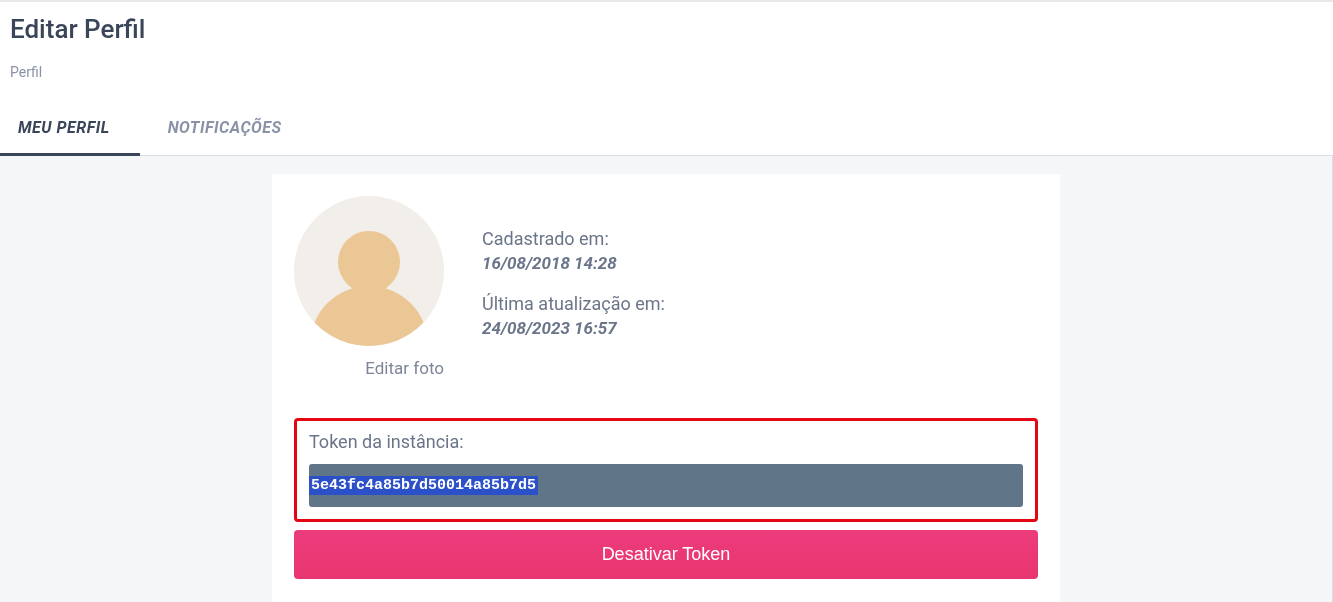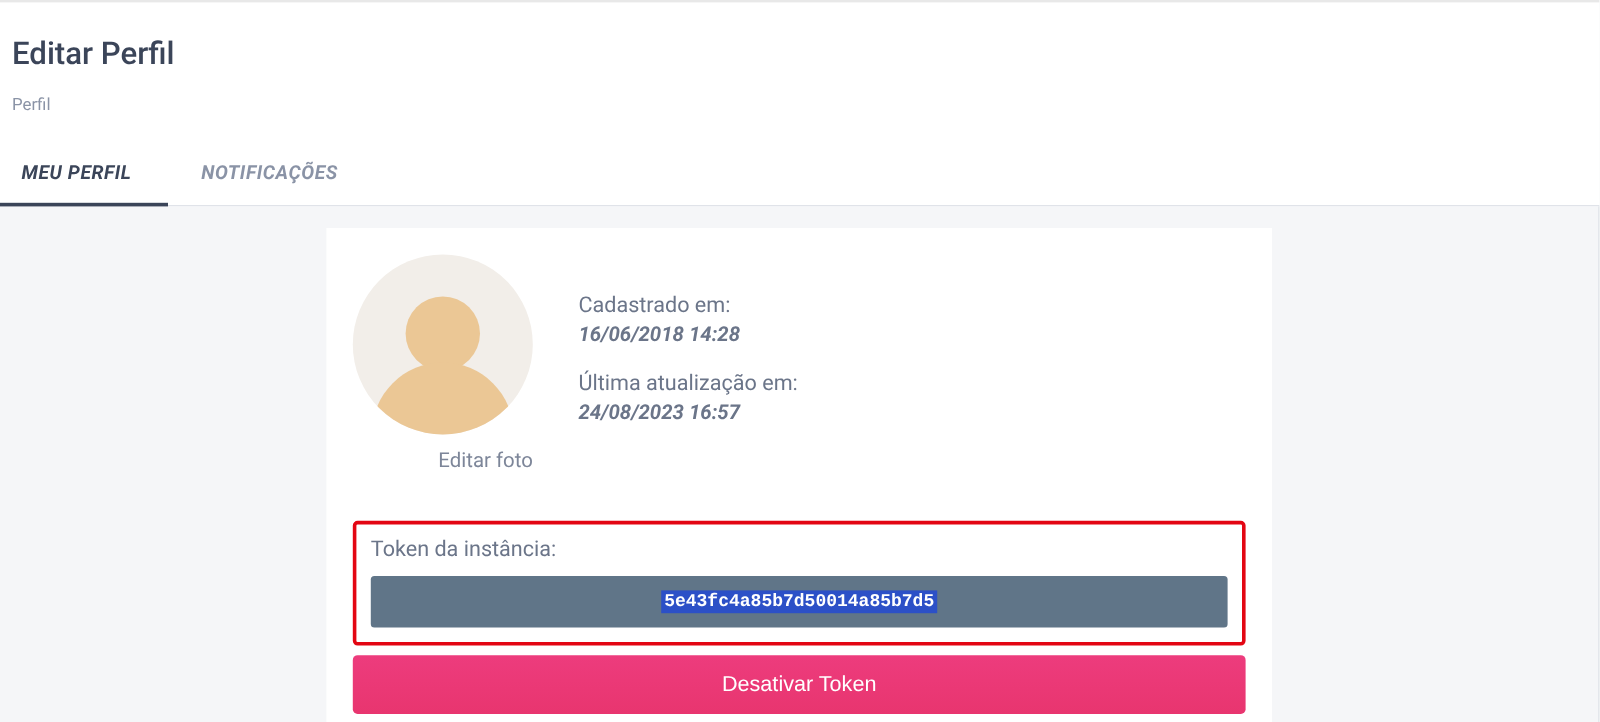--- a/index.html
+++ b/index.html
@@ -12,21 +12,21 @@
       background: #fff;
       width: 1333px;
       height: 602px;
       overflow: hidden;
     }
     .top-border {
       height: 2px;
       background: #e8e8e8;
     }
     .header {
-      padding: 28px 10px 0 10px;
+      padding: 12px 10px 0 10px;
     }
     .page-title {
       font-size: 26px;
       font-weight: 500;
       color: #3b4559;
     }
     .breadcrumb {
       font-size: 14px;
       color: #8a93a6;
       margin-top: 20px;
@@ -142,21 +142,20 @@
       font-size: 18px;
       color: #6b7589;
       margin-bottom: 12px;
     }
     .token-box {
       background: #607588;
       color: #fff;
       font-family: "Courier New", monospace;
       font-weight: 700;
       font-size: 15px;
-      text-align: center;
       padding: 13px 0;
       border-radius: 3px;
     }
     .token-text {
       background: #2c50c7;
       padding: 1px 2px;
     }
     .deactivate-btn {
       background: #e83e8c;
       background: linear-gradient(to bottom, #ed3c7d, #e8356f);
@@ -194,21 +193,21 @@
       <div class="avatar-col">
         <div class="avatar">
           <div class="avatar-head"></div>
           <div class="avatar-body"></div>
         </div>
         <div class="edit-photo">Editar foto</div>
       </div>
 
       <div class="info-col">
         <div class="info-label">Cadastrado em:</div>
-        <div class="info-value">16/06/2018 14:28</div>
+        <div class="info-value">16/08/2018 14:28</div>
         <div class="info-label">Última atualização em:</div>
         <div class="info-value">24/08/2023 16:57</div>
       </div>
     </div>
 
     <div class="token-section">
       <div class="token-label">Token da instância:</div>
       <div class="token-box">
         <span class="token-text">5e43fc4a85b7d50014a85b7d5</span>
       </div>

